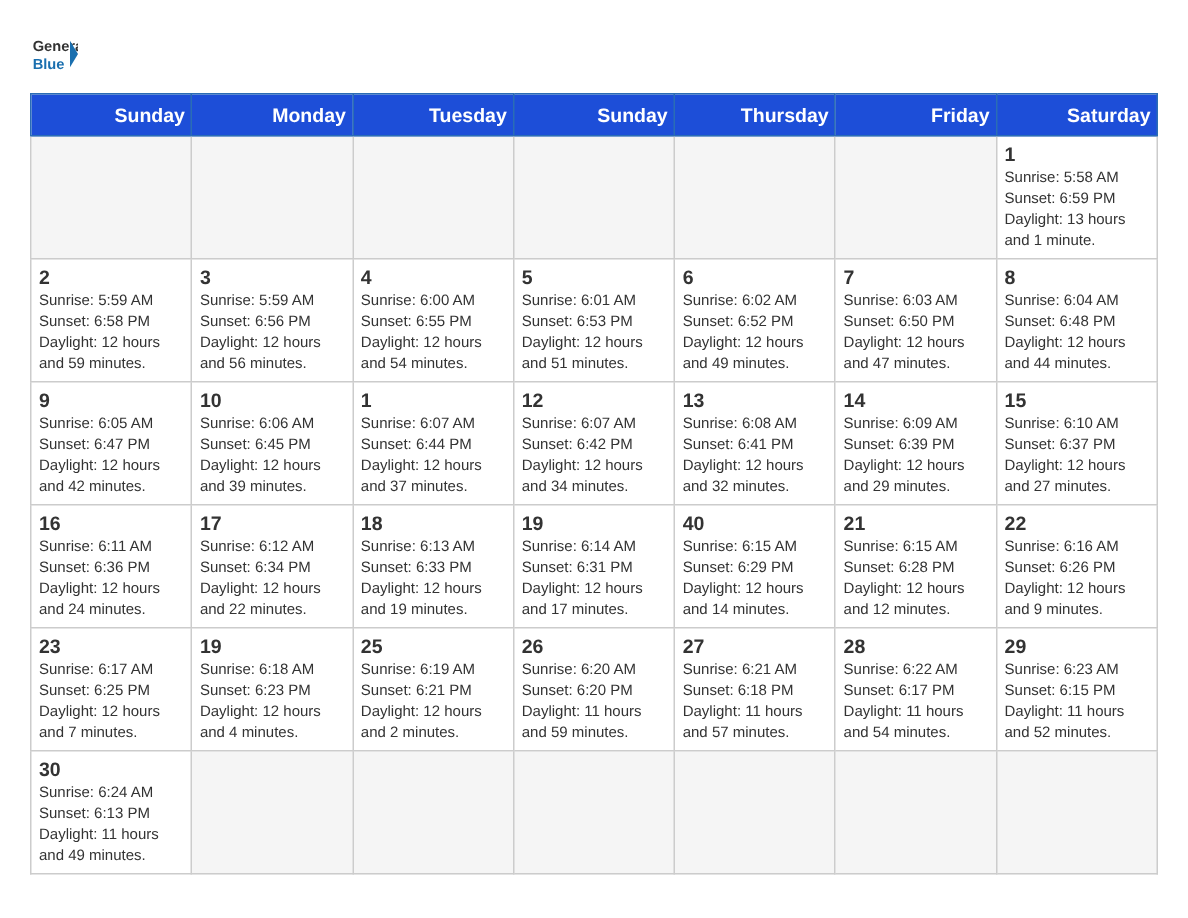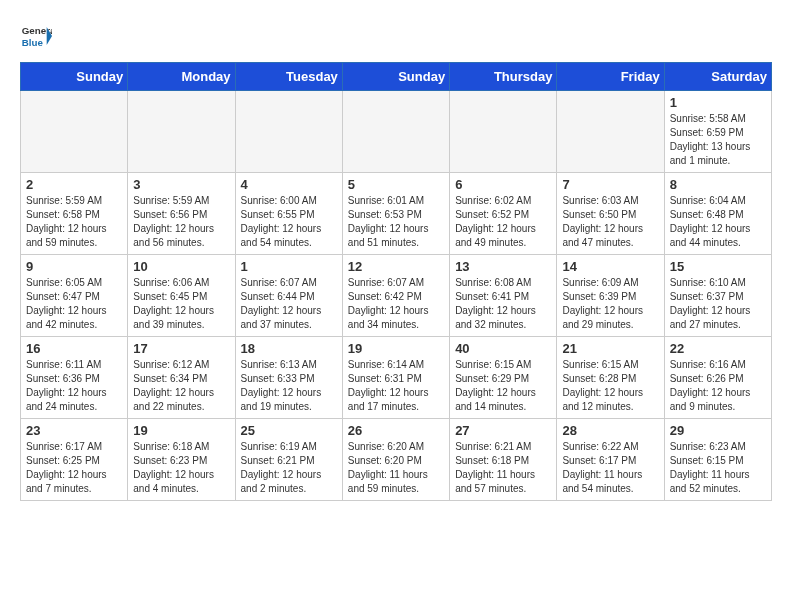--- a/index.html
+++ b/index.html
@@ -230,14 +230,26 @@
         </td>
         <td>
           <span class="day-num">28</span>
           <div class="day-info">Sunrise: 6:22 AM<br>Sunset: 6:17 PM<br>Daylight: 11 hours<br>and 54 minutes.</div>
         </td>
         <td>
           <span class="day-num">29</span>
           <div class="day-info">Sunrise: 6:23 AM<br>Sunset: 6:15 PM<br>Daylight: 11 hours<br>and 52 minutes.</div>
         </td>
       </tr>
+      <tr>
+        <td>
+          <span class="day-num">30</span>
+          <div class="day-info">Sunrise: 6:24 AM<br>Sunset: 6:13 PM<br>Daylight: 11 hours<br>and 49 minutes.</div>
+        </td>
+        <td class="empty"></td>
+        <td class="empty"></td>
+        <td class="empty"></td>
+        <td class="empty"></td>
+        <td class="empty"></td>
+        <td class="empty"></td>
+      </tr>
     </tbody>
 </table>
 
 </body></html>

